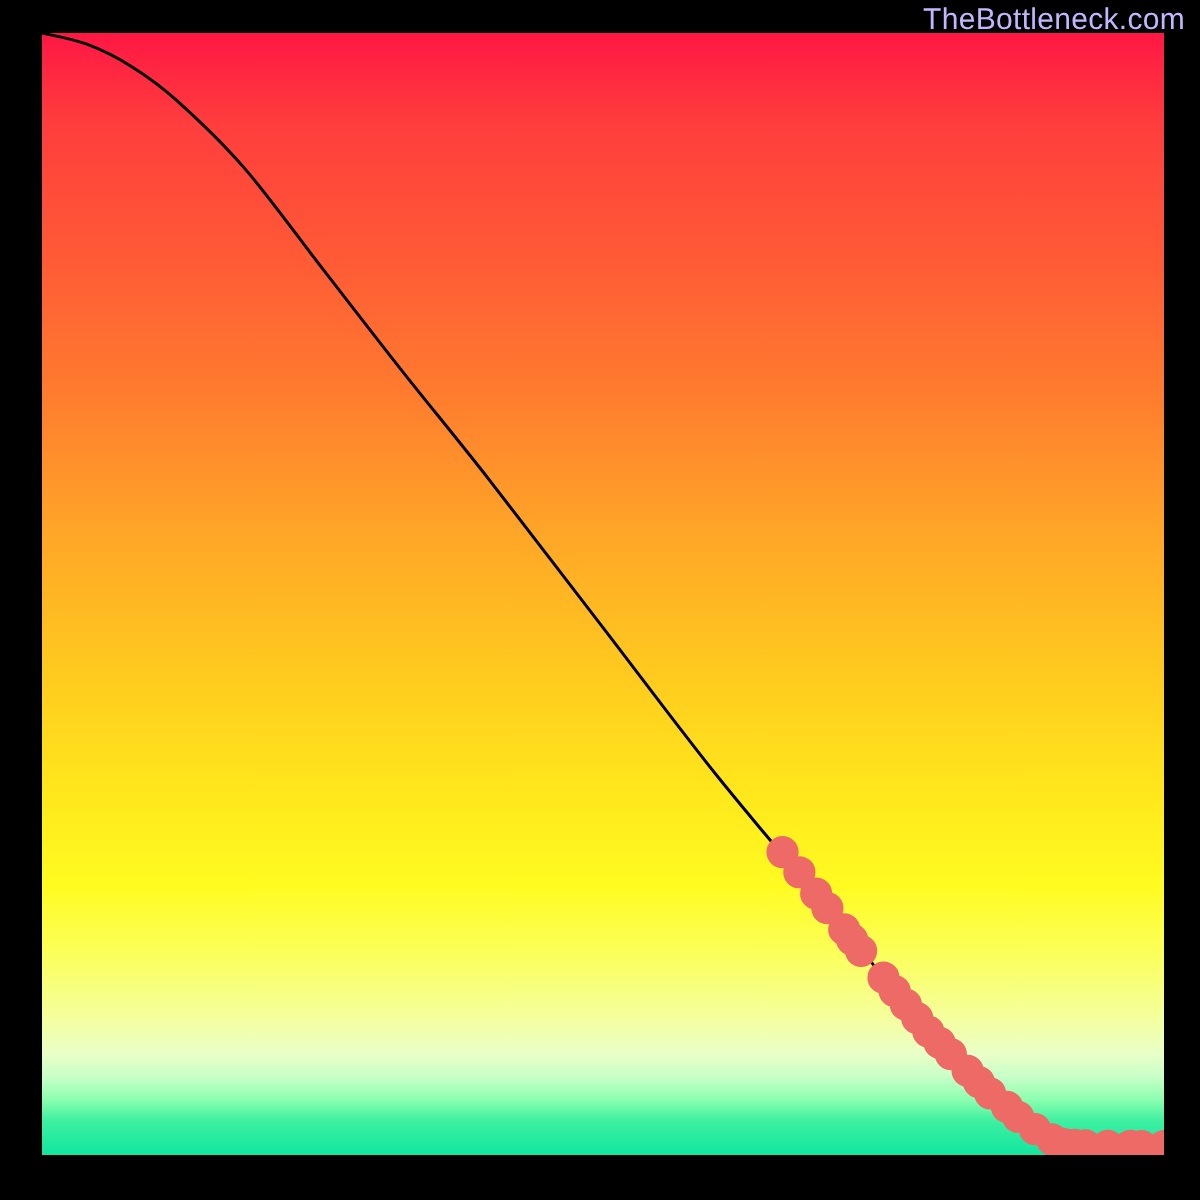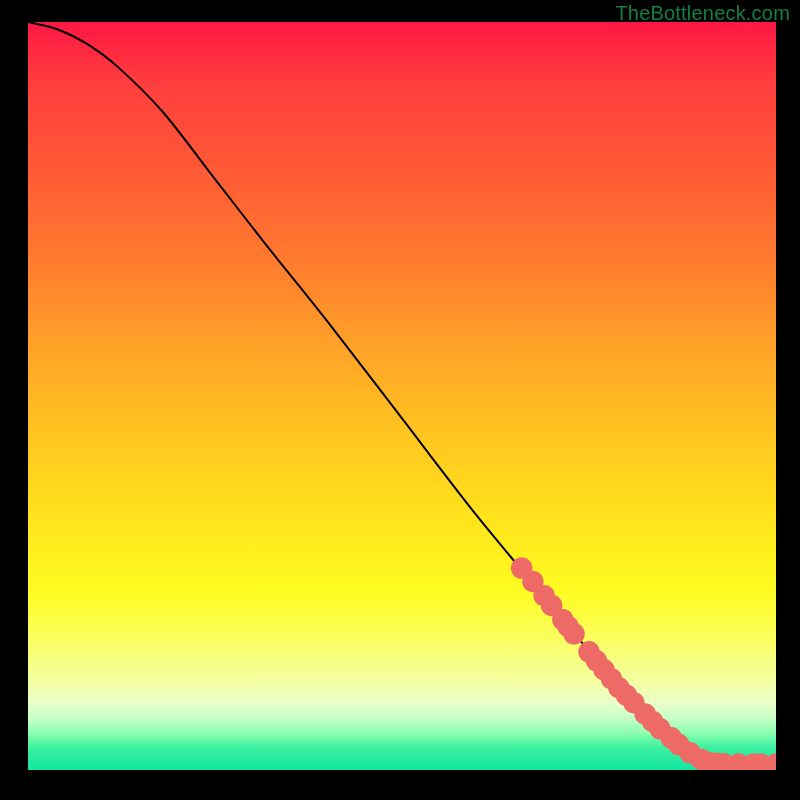--- a/index.html
+++ b/index.html
@@ -41,21 +41,21 @@
       #8effb0 95%,
       #3cf0a0 97%,
       #12e6a0 100%
     );
   }
 
   .watermark {
     position: absolute;
     top: 2px;
     right: 10px;
-    color: #15803d;
+    color: #c4b5fd;
     font-size: 20px;
     letter-spacing: 0.2px;
     user-select: none;
   }
 
   svg.plot-svg {
     position: absolute;
     left: 28px;
     top: 22px;
     width: 748px;

